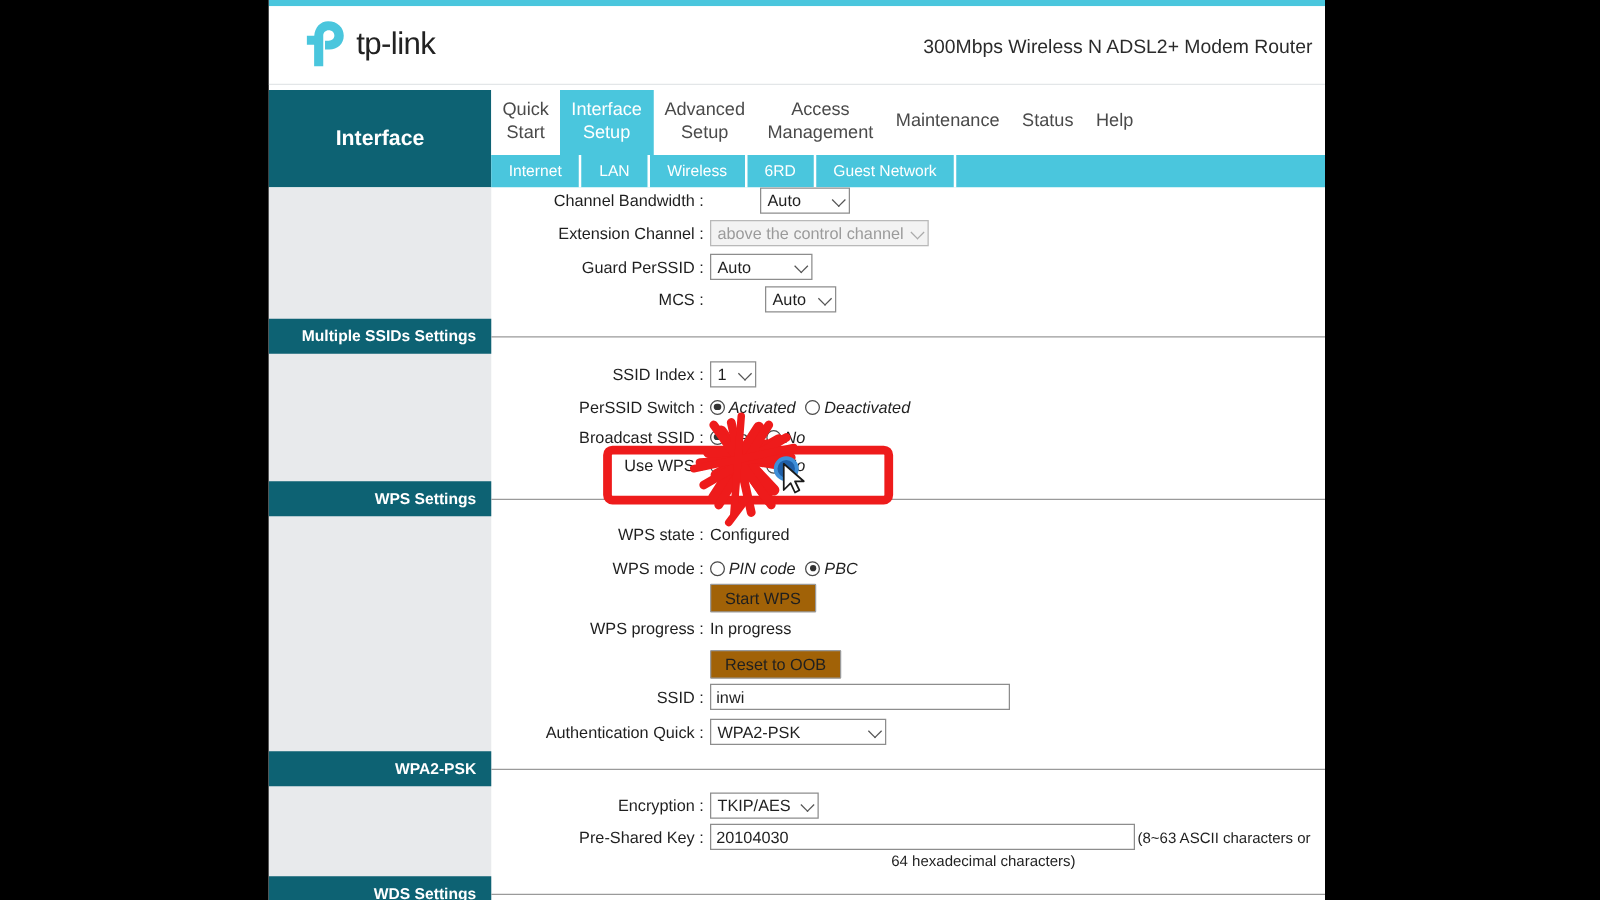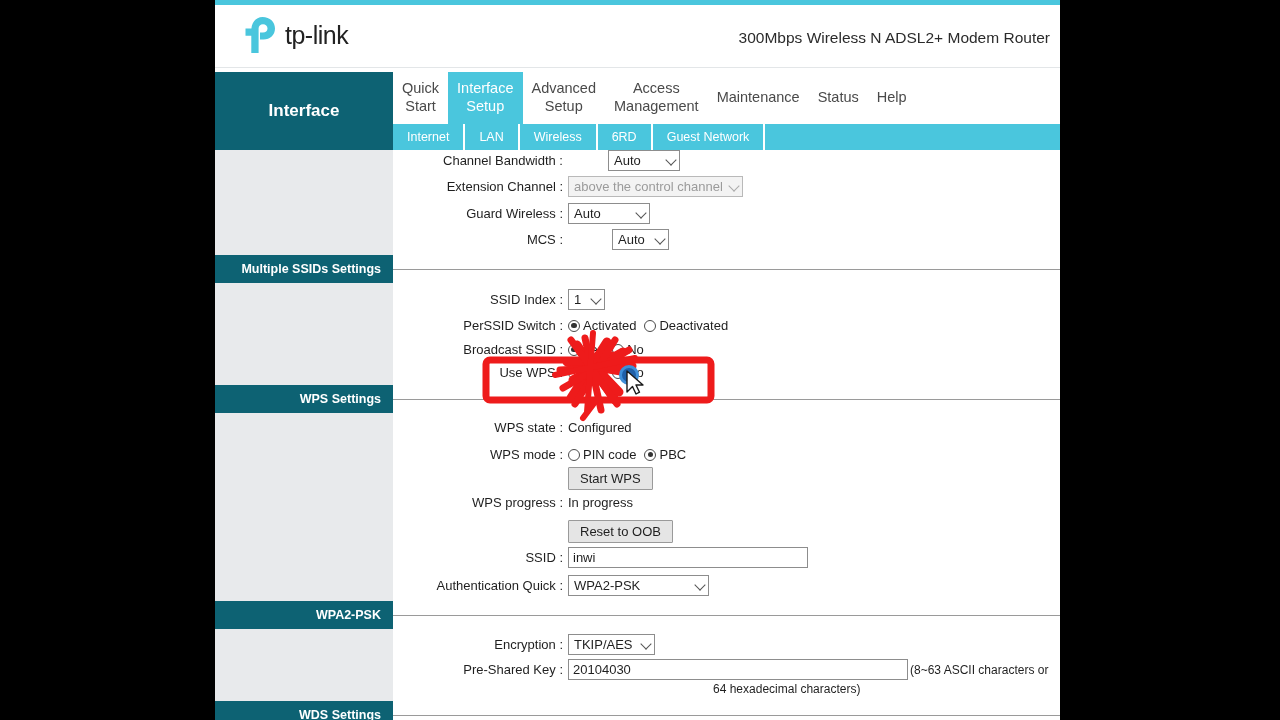--- a/index.html
+++ b/index.html
@@ -157,27 +157,27 @@
     font-family: "Liberation Sans", sans-serif;
     font-size: 13px; color: #1f1f1f;
     height: 21px; padding: 0 4px;
     border: 1px solid #8d8d8d;
     background: #ffffff; border-radius: 0;
   }
 
   .btn {
     font-family: "Liberation Sans", sans-serif;
     font-size: 13px; color: #1f1f1f;
-    background: #e5e5e5;
+    background: #a16207;
     border: 1px solid #9a9a9a;
     height: 23px; padding: 0 11px;
     border-radius: 1px; cursor: pointer;
   }
 
-  .radio-opt { display: inline-flex; align-items: center; margin-right: 8px; cursor: pointer; }
+  .radio-opt { display: inline-flex; align-items: center; margin-right: 8px; cursor: pointer; font-style: italic; }
   .radio {
     width: 12px; height: 12px; border-radius: 50%;
     border: 1.4px solid #4a4a4a; background: #fff;
     display: inline-block; position: relative;
     margin-right: 3px; flex: none;
   }
   .radio.on::after {
     content: ""; position: absolute;
     left: 2.3px; top: 2.3px; width: 5.4px; height: 5.4px;
     border-radius: 50%; background: #333;
@@ -285,21 +285,21 @@
       <div class="lbl">Extension Channel :</div>
       <div class="ctrl">
         <div class="fakesel disabled" style="width:175px;">
           <span>above the control channel</span>
           <i class="caret"></i>
         </div>
       </div>
     </div>
 
     <div class="row" style="top:53px; left:145px;">
-      <div class="lbl">Guard Wireless :</div>
+      <div class="lbl">Guard PerSSID :</div>
       <div class="ctrl">
         <div class="fakesel" style="width:82px;">
           <span>Auto</span>
           <i class="caret"></i>
         </div>
       </div>
     </div>
 
     <div class="row" style="top:79px; left:145px;gap:44px;">
       <div class="lbl">MCS :</div>

